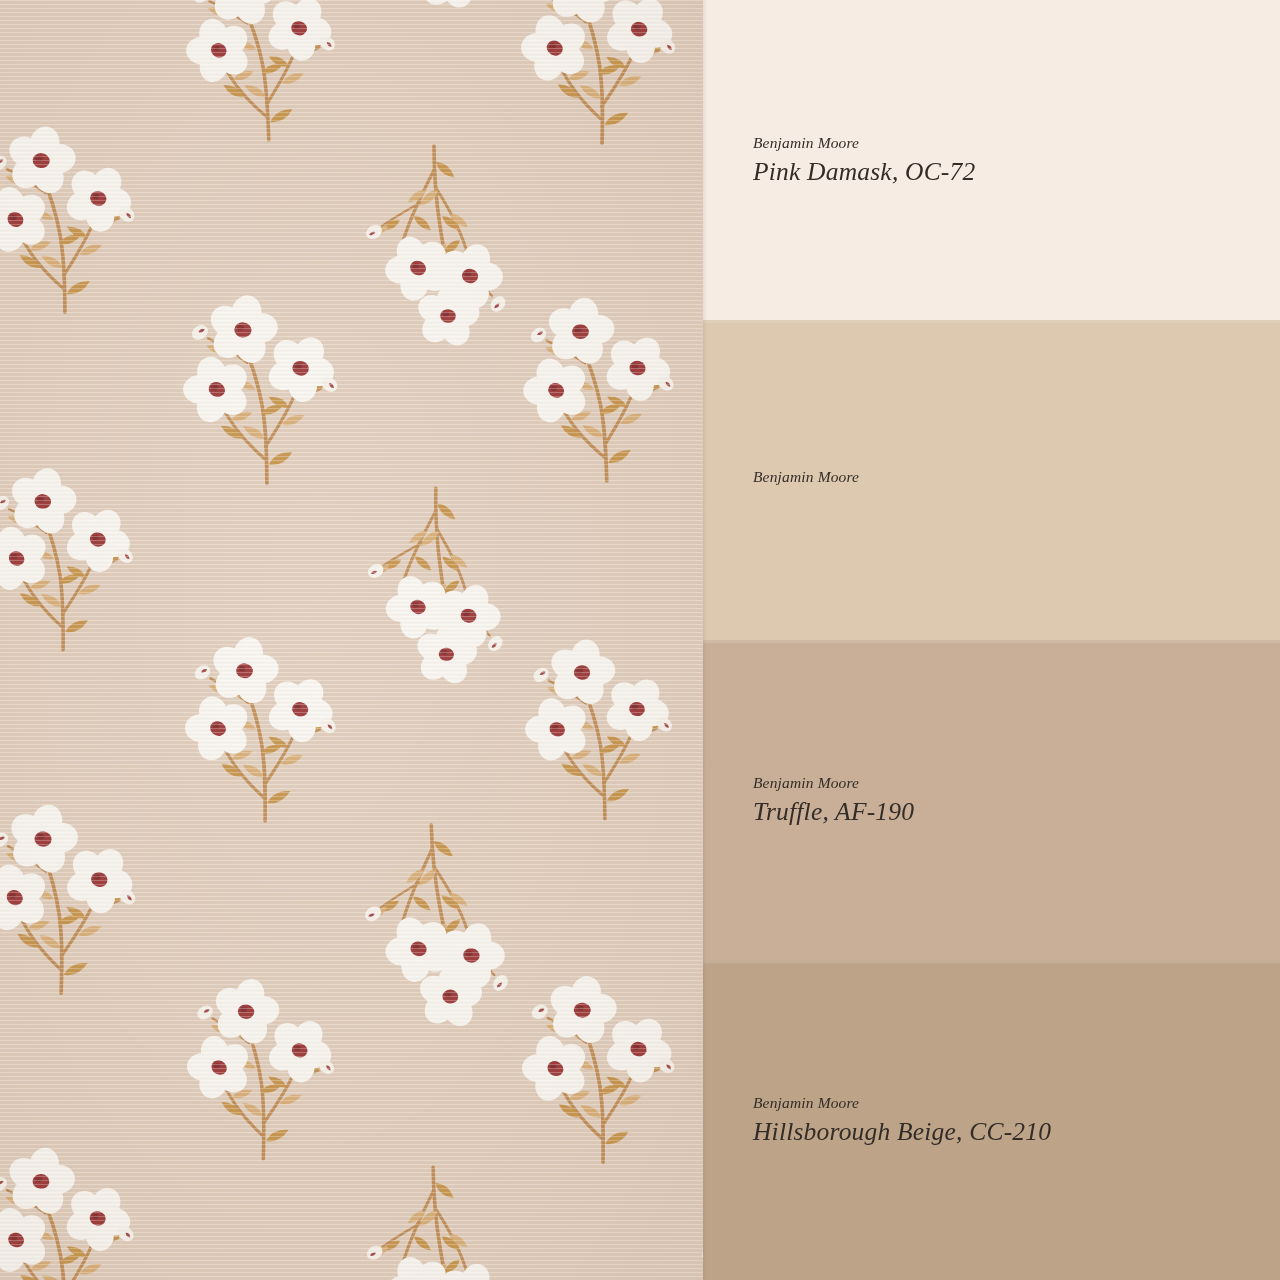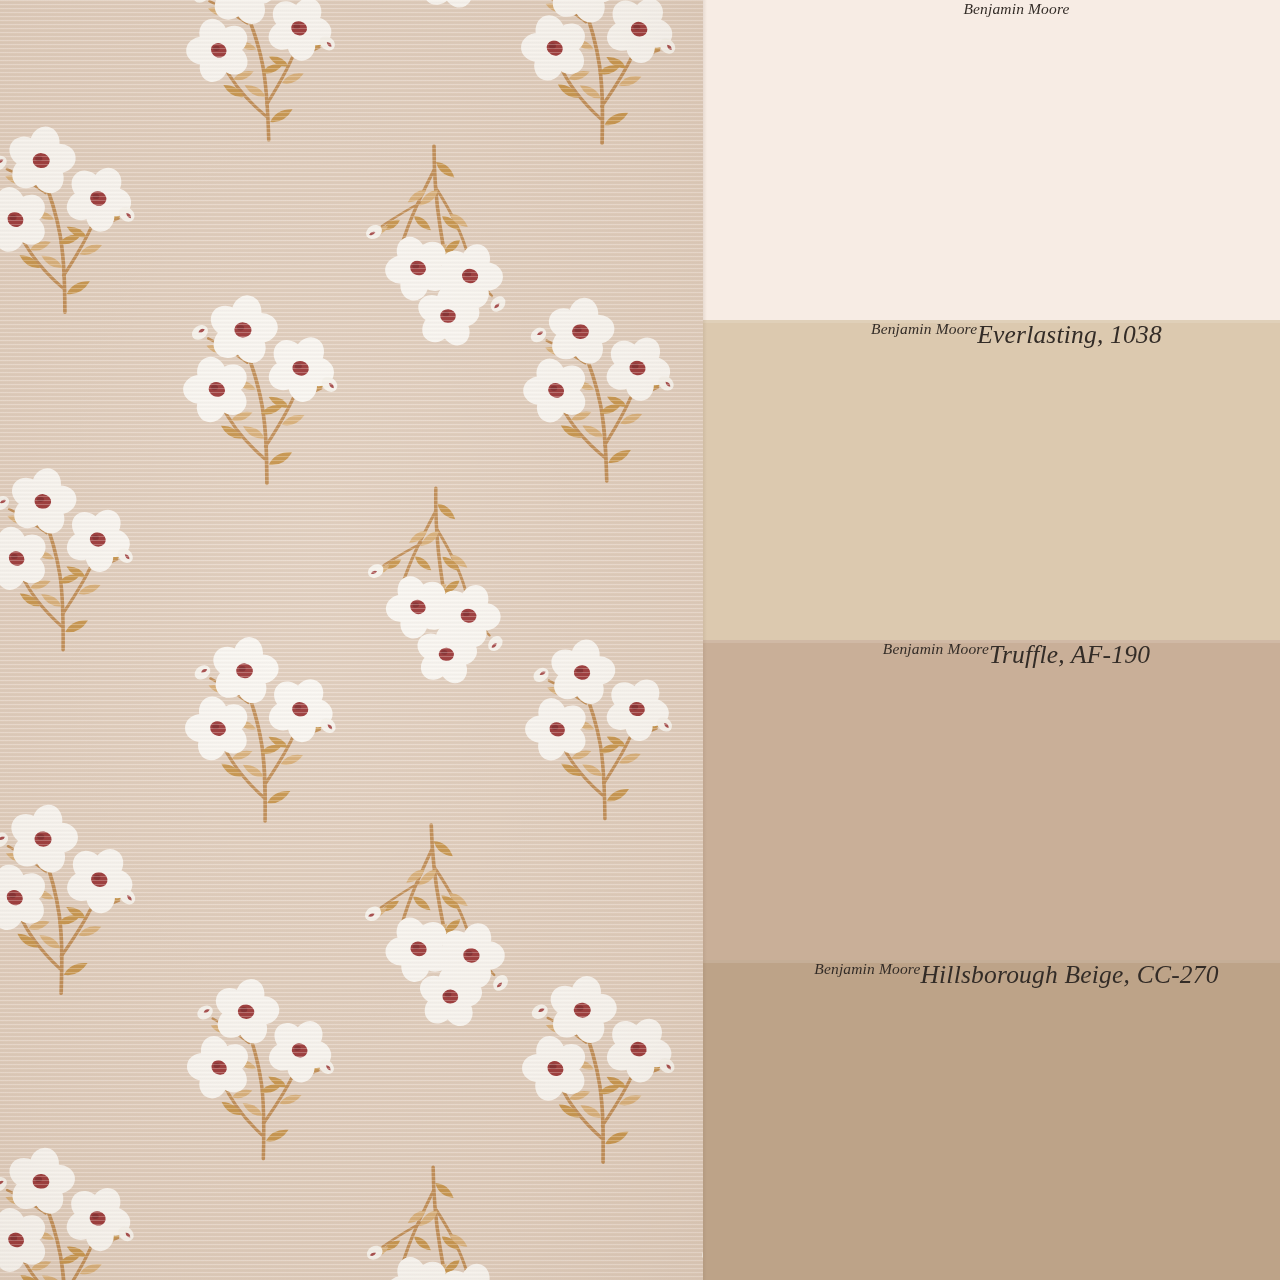--- a/index.html
+++ b/index.html
@@ -49,21 +49,21 @@
   
   #swatches{
     position:relative;
     width:577px;height:1280px;
     flex:0 0 577px;
     display:flex;flex-direction:column;
   }
   .swatch{
     position:relative;
     height:392px;
-    display:flex;flex-direction:row;justify-content:center;
+    display:flex;flex-direction:column;justify-content:center;
     padding-left:50px;
     box-sizing:border-box;
   }
   .swatch .brand{
     font-style:italic;
     font-size:15.5px;
     letter-spacing:0.15px;
     color:#3d3631;
     margin-bottom:6px;
     line-height:1.1;
@@ -1661,31 +1661,31 @@
         </div>
       </div>
     <div id="linen-texture"></div>
     <div id="vignette"></div>
   </div>
 
   <div id="swatches">
 
     <div class="swatch" id="swatch-0" style="background: rgb(247, 236, 228);">
       <div class="brand" style="color: rgb(51, 44, 39);">Benjamin Moore</div>
+      <div class="colorname" style="color: rgb(51, 44, 39);">Pink Damask, OC-72</div>
     </div>
 
     <div class="swatch" id="swatch-1" style="background: rgb(220, 201, 175);">
       <div class="brand" style="color: rgb(51, 44, 39);">Benjamin Moore</div>
-      <div class="colorname" style="color: rgb(51, 44, 39);">Everlasting, 1038</div>
     </div>
 
     <div class="swatch" id="swatch-2" style="background: rgb(201, 175, 152);">
       <div class="brand" style="color: rgb(51, 44, 39);">Benjamin Moore</div>
       <div class="colorname" style="color: rgb(51, 44, 39);">Truffle, AF-190</div>
     </div>
 
     <div class="swatch" id="swatch-3" style="background: rgb(189, 163, 136);">
       <div class="brand" style="color: rgb(51, 44, 39);">Benjamin Moore</div>
-      <div class="colorname" style="color: rgb(51, 44, 39);">Hillsborough Beige, CC-270</div>
+      <div class="colorname" style="color: rgb(51, 44, 39);">Hillsborough Beige, CC-210</div>
     </div>
 
   </div>
 </div>
 
 </body></html>

